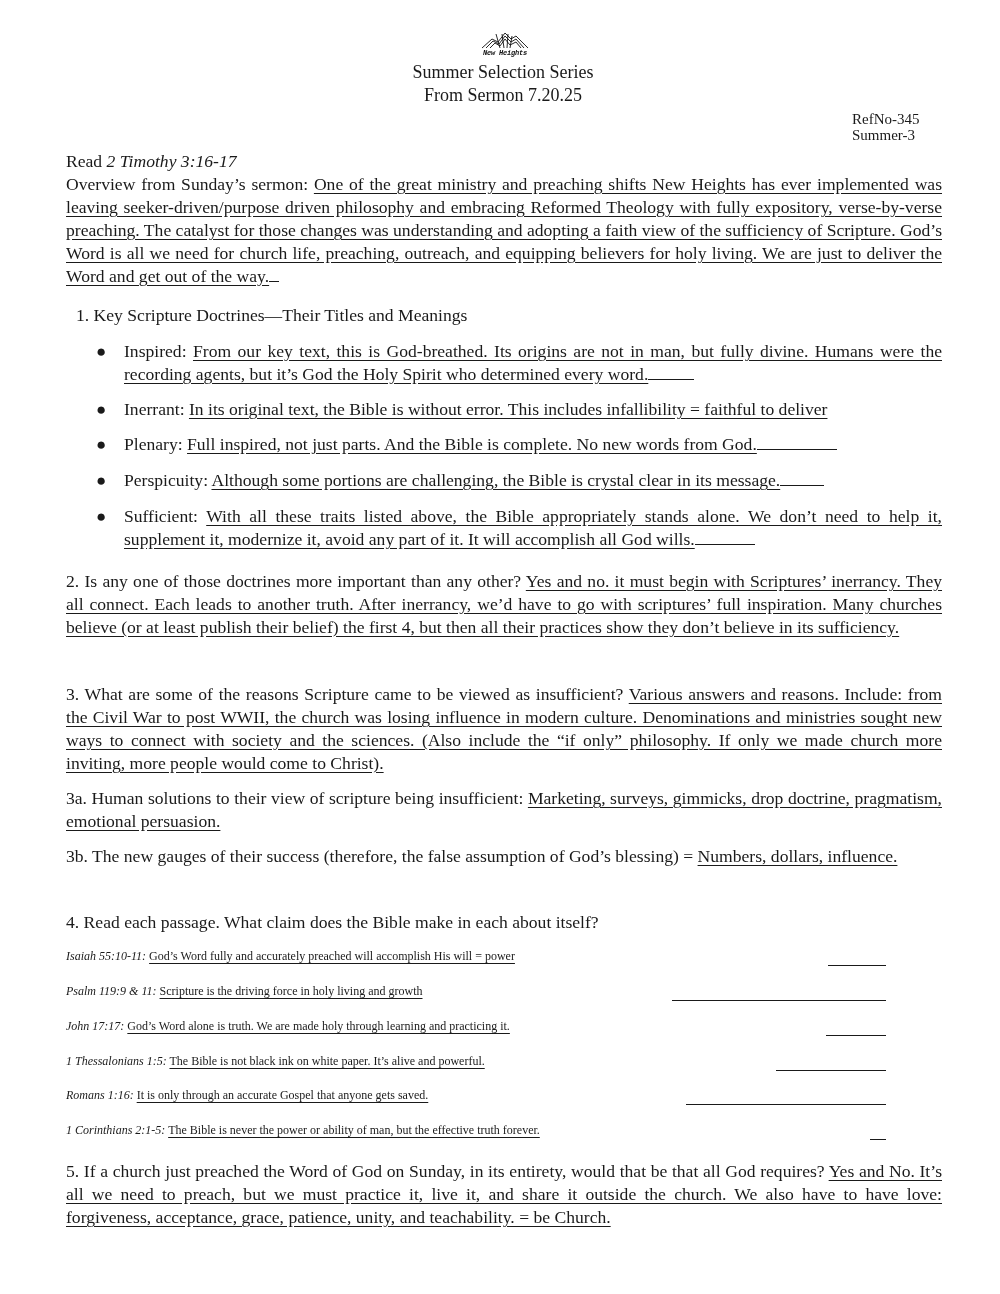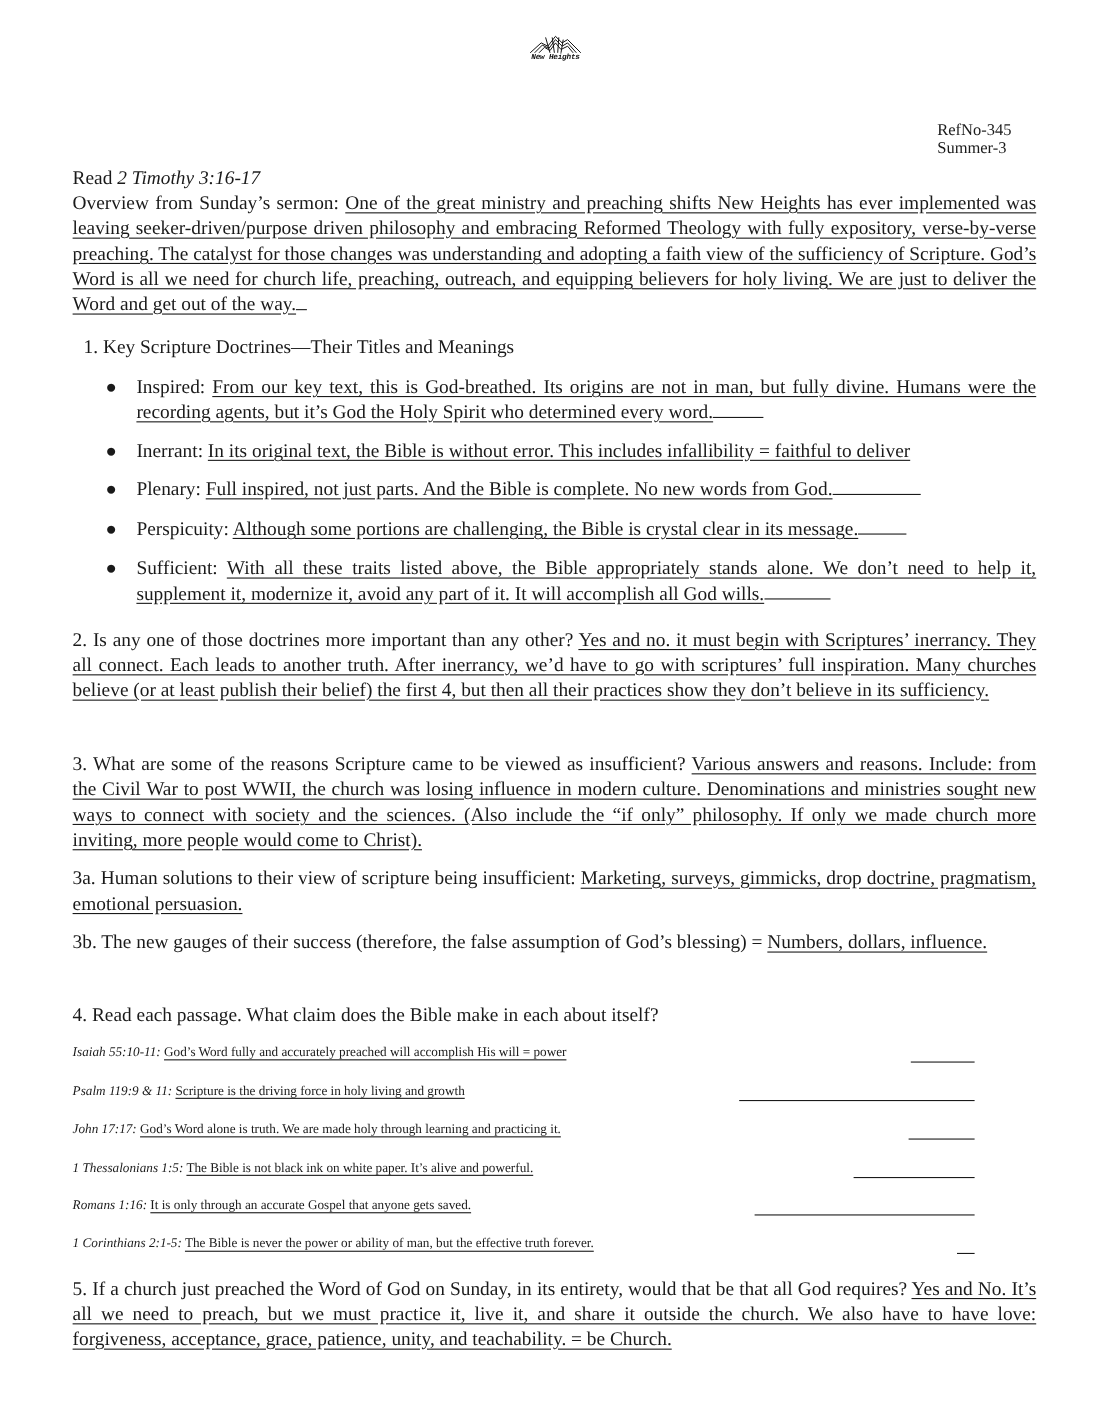--- a/index.html
+++ b/index.html
@@ -50,20 +50,22 @@
       <path d="M4 18 L14 9 L20 12 L27 3 L33 9 L38 6 L50 18"></path>
       <path d="M8 18 L15 11 L21 14 L27 6 L33 12 L38 9 L46 18"></path>
       <path d="M12 18 L17 13 L22 16 L27 9 L32 15 L38 12 L43 18"></path>
       <path d="M18 4 L22 18 M24 4 L26 18 M30 4 L29 18 M34 6 L32 18"></path>
     </g>
   </svg>
   <div class="logo-text">New Heights</div>
 </div>
 
 <div class="header-center">
+  <div>Summer Selection Series</div>
+  <div>From Sermon 7.20.25</div>
 </div>
 <div class="header-right">
   <div>RefNo-345</div>
   <div>Summer-3</div>
 </div>
 
 <div class="body-text" style="top:150px;">
   <span>Read </span><i>2 Timothy 3:16-17</i>
 </div>
 <div class="body-text" style="top:173px;">

